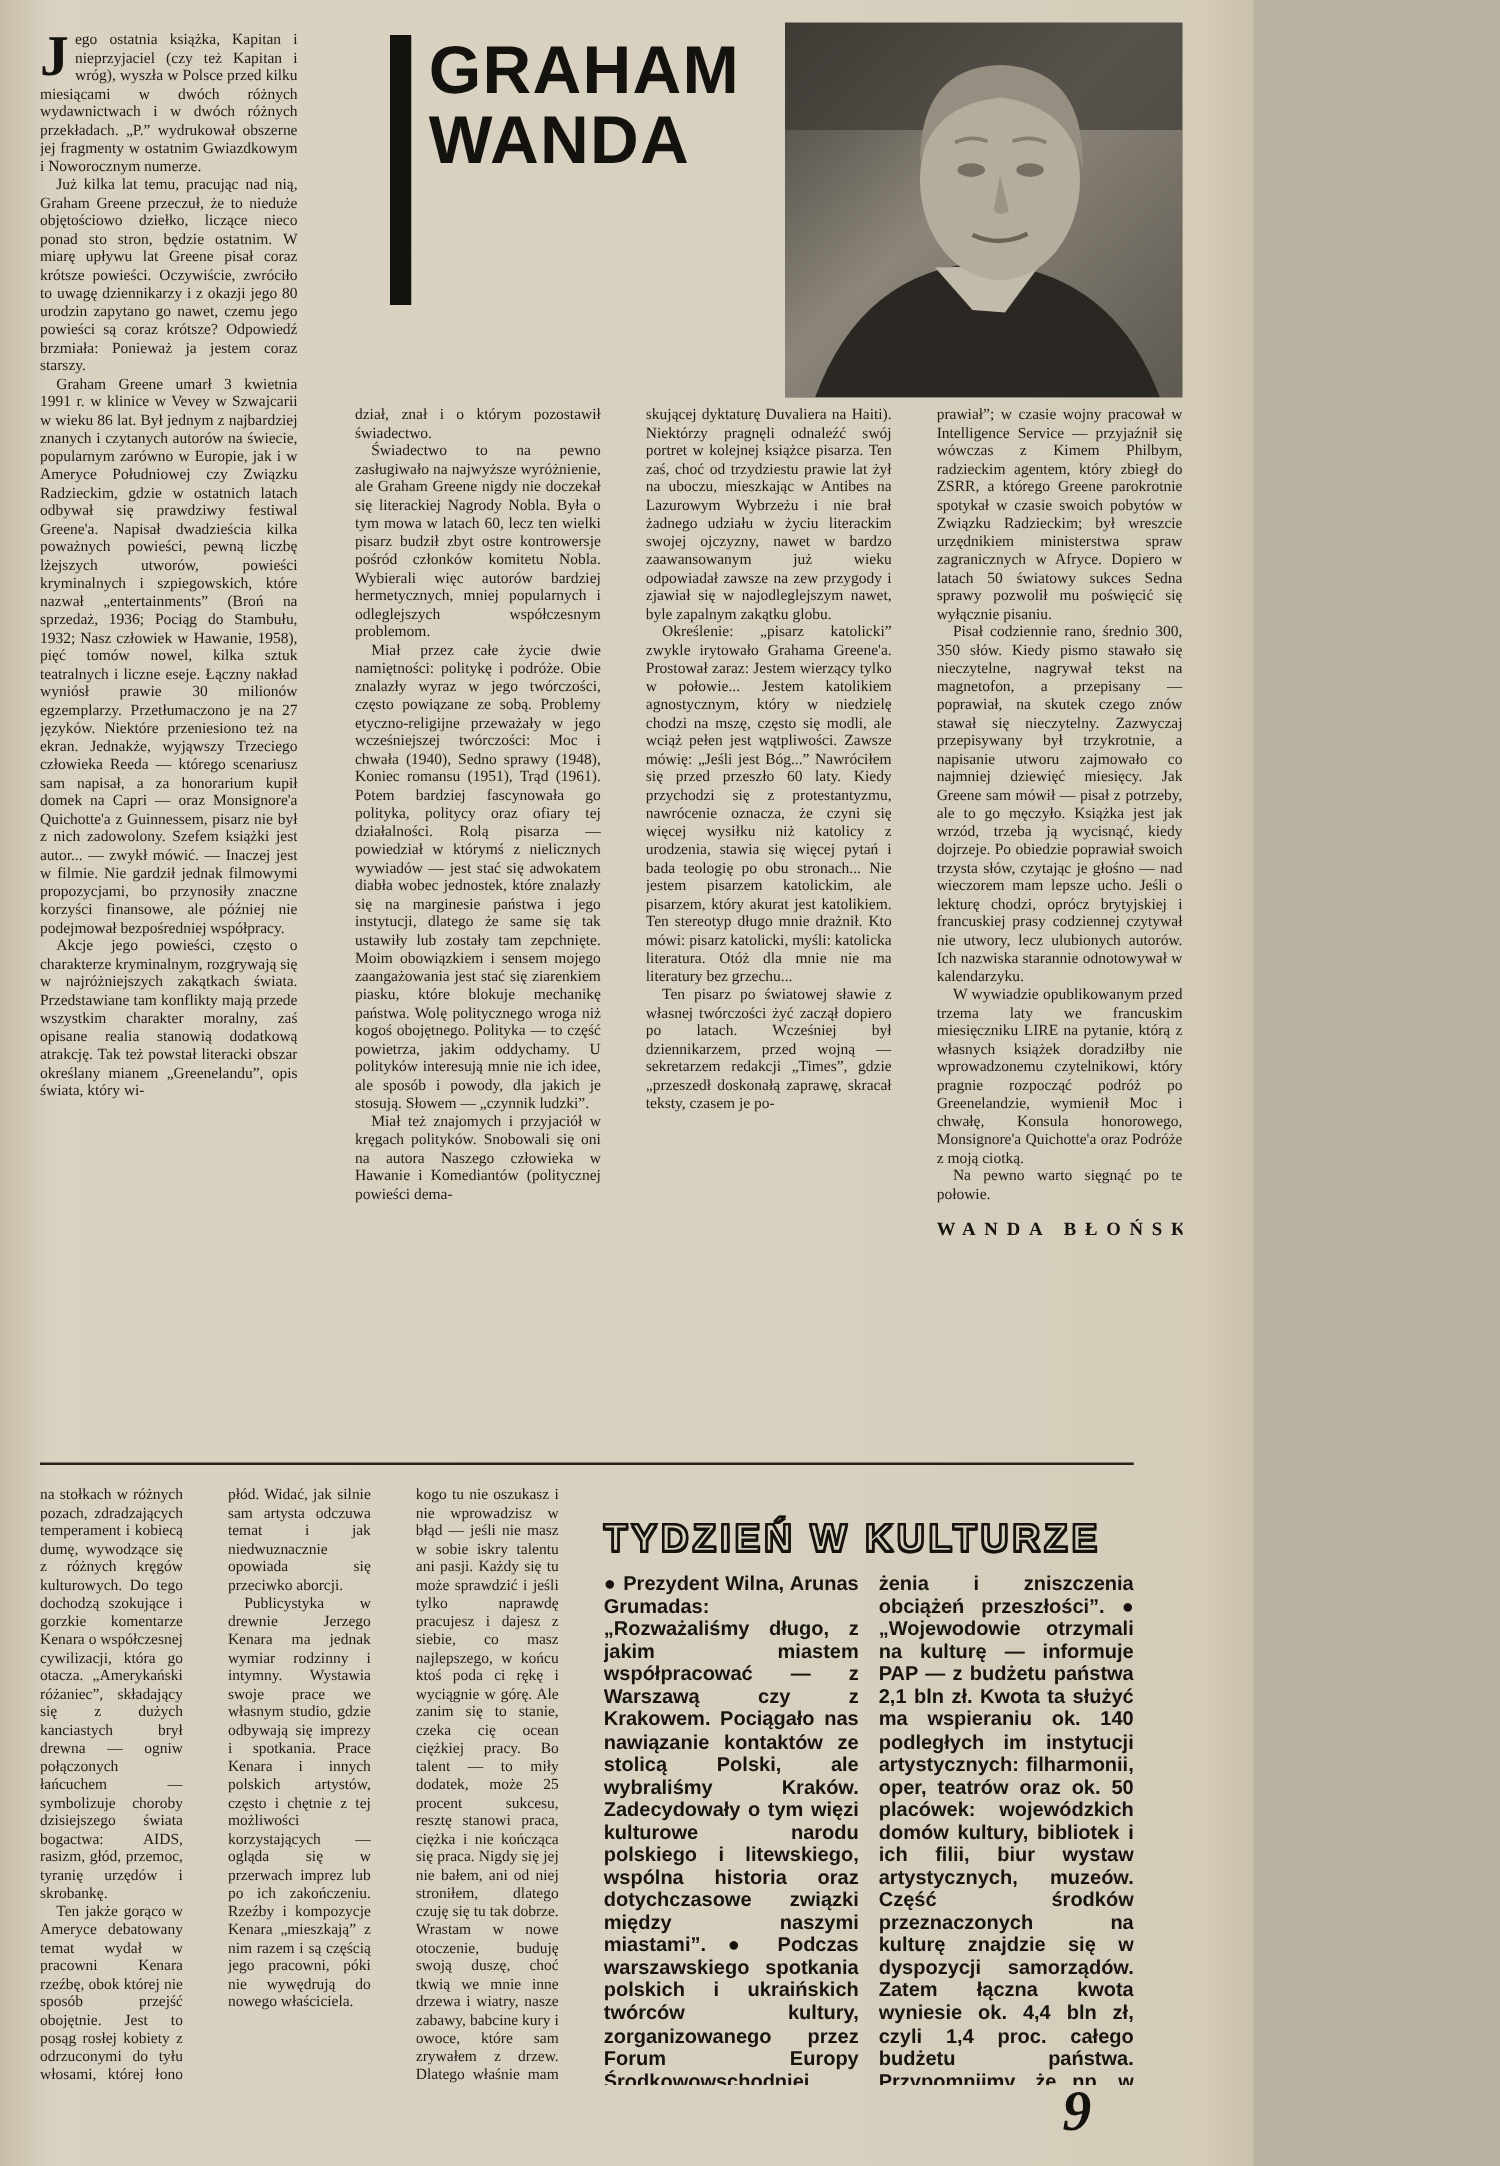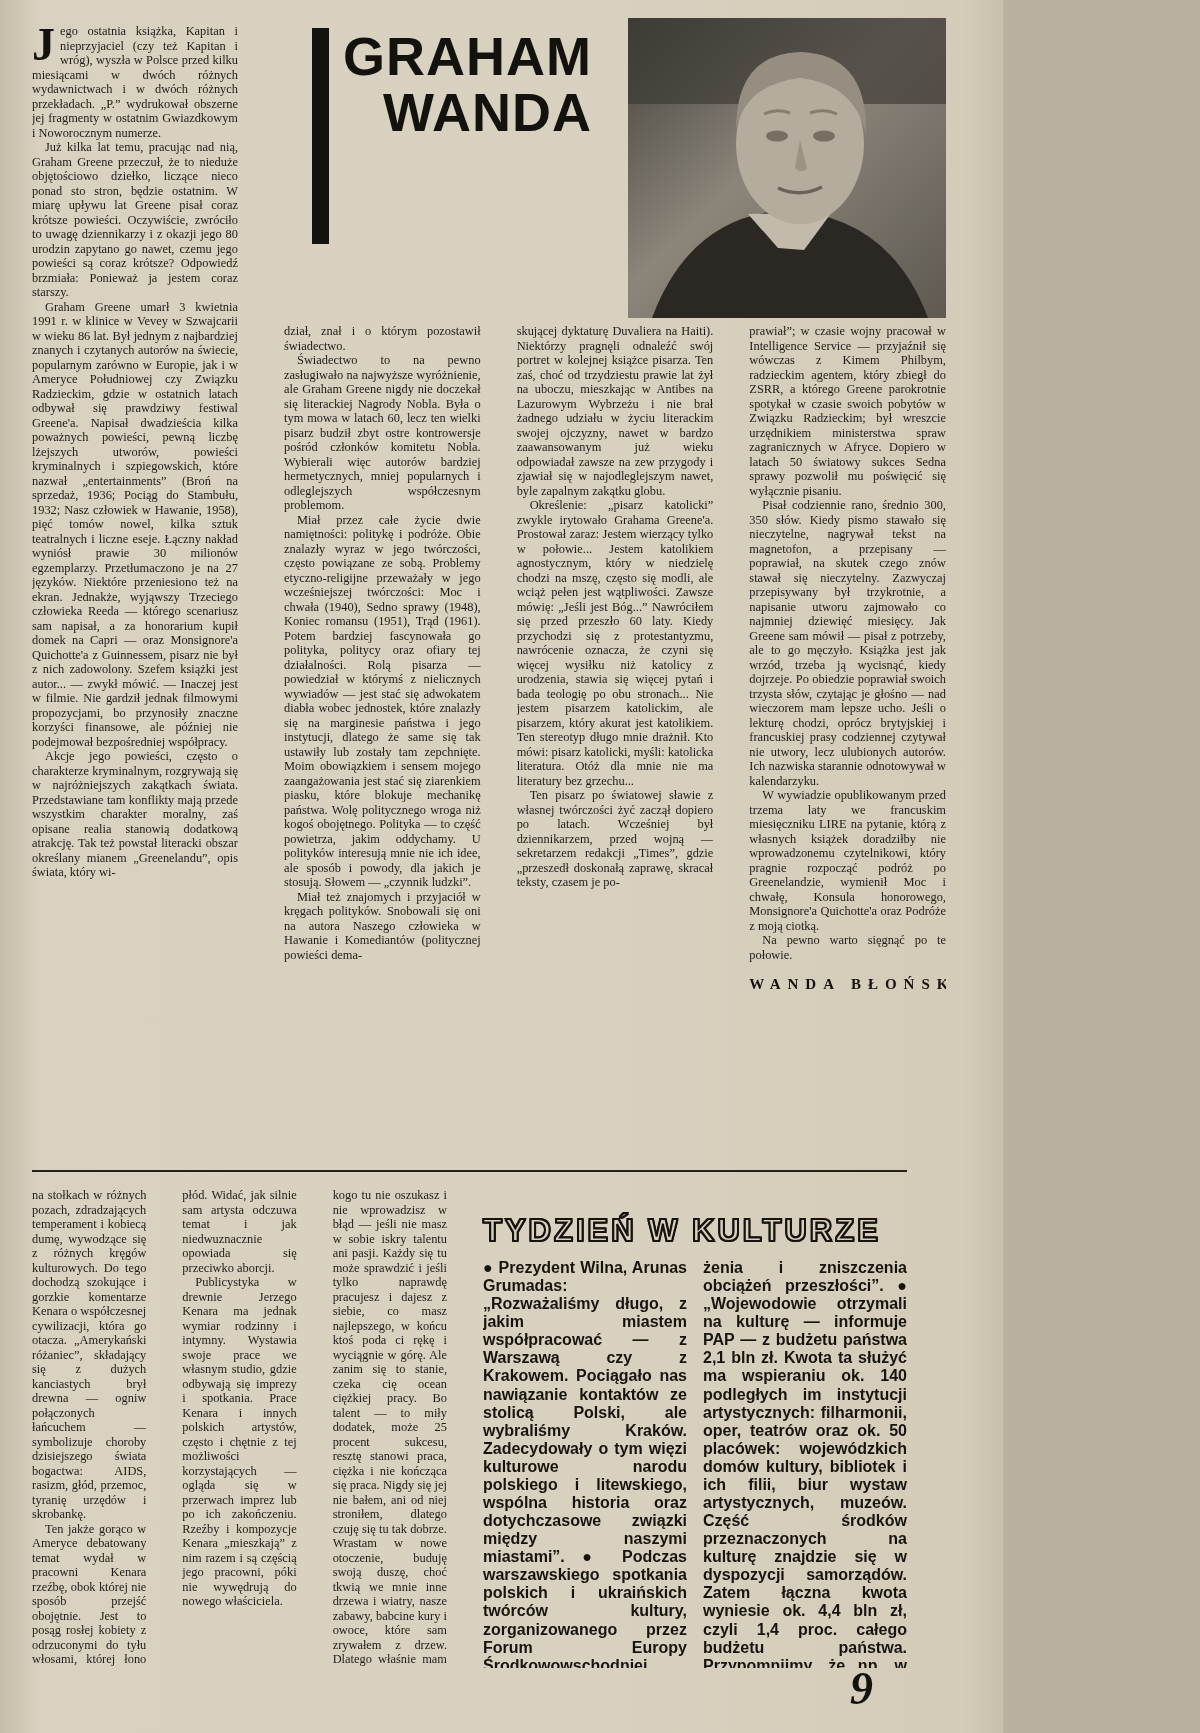--- a/index.html
+++ b/index.html
@@ -14,21 +14,21 @@
     width:1003px; height:1733px;
     background:linear-gradient(90deg,#c6bda9 0%,#d9d2c0 4%,#d8d1bf 60%,#d4ccb9 96%,#c8c0ad 100%);
     padding:24px 96px 20px 32px;
     overflow:hidden;
   }
 
   
   .top { display:flex; gap:46px; height:1128px; }
   .col-first { width:206px; flex:0 0 206px; height:100%; overflow:hidden; }
   .top-right { flex:1; display:flex; flex-direction:column; }
-  .header-row { display:flex; height:300px; flex:0 0 300px;text-align:right; }
+  .header-row { display:flex; height:300px; flex:0 0 300px; }
   .title-block { display:flex; margin-left:28px; margin-top:4px; }
   .title-bar { width:17px; height:216px; background:#14120e; margin-right:14px; }
   .title-text {
     font-family:"Liberation Sans", sans-serif;
     font-weight:900; font-size:54px; line-height:1.04;
     letter-spacing:1px; color:#14120e;
   }
   .photo-frame { width:318px; height:300px; margin-left:36px; margin-top:-6px; flex:0 0 318px; overflow:hidden; background:#6f6a61; }
   .text-row { display:flex; gap:36px; margin-top:0; flex:1; overflow:hidden; }
   .text-row .col { flex:1; overflow:hidden; }

